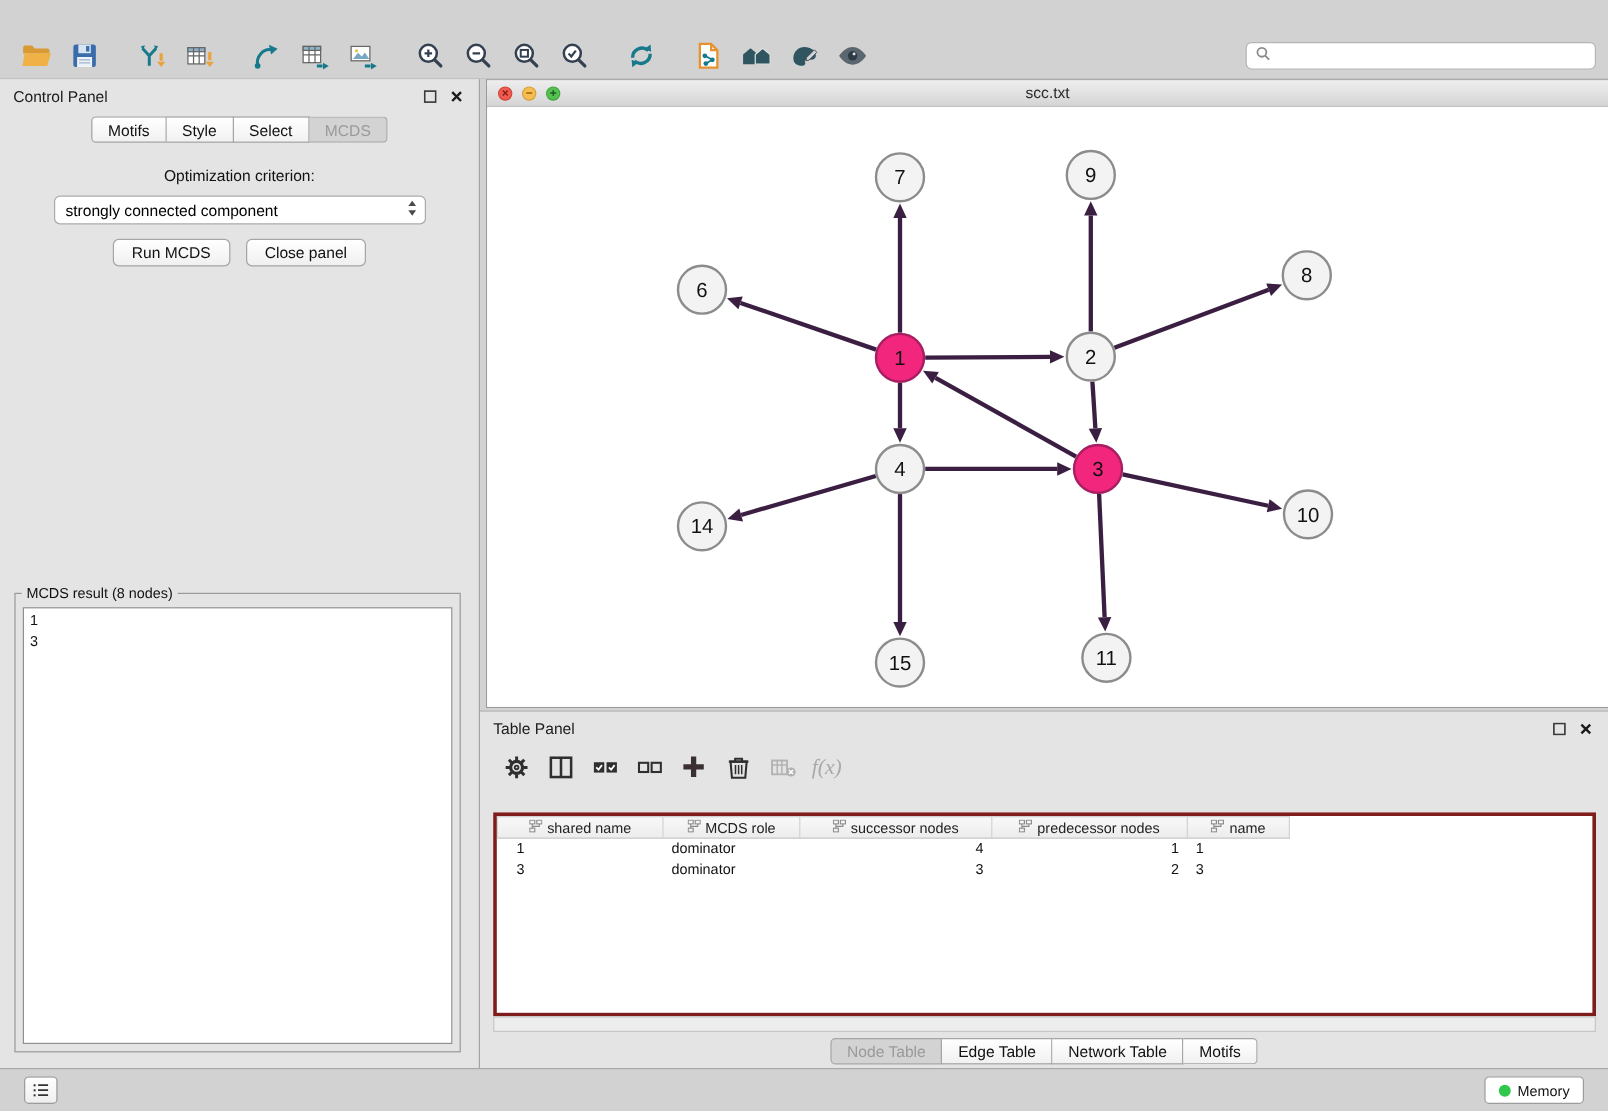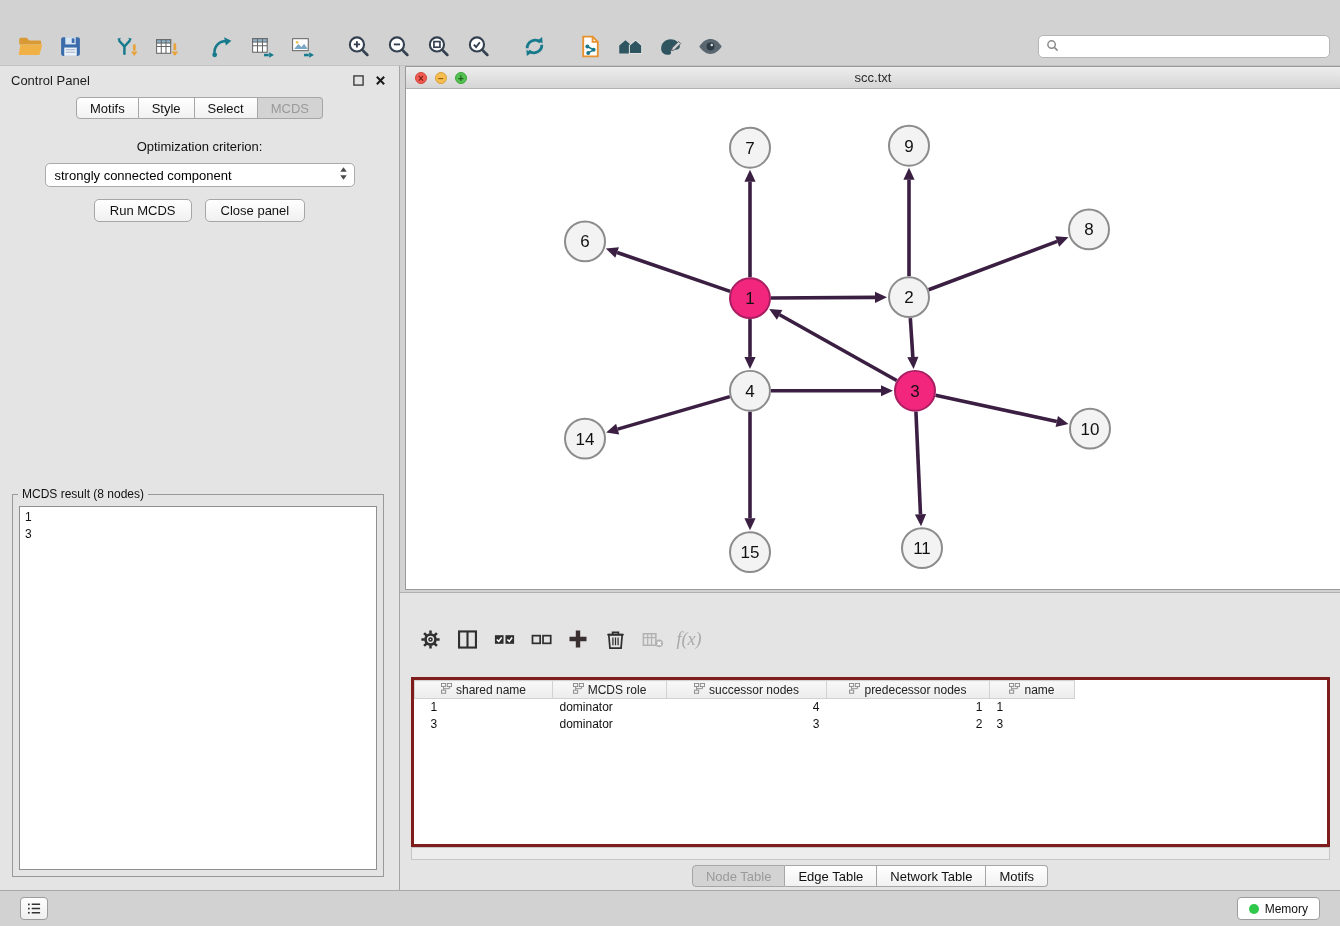--- a/index.html
+++ b/index.html
@@ -402,20 +402,35 @@
               </g>
               <g>
                 <circle cx="516" cy="460" r="20" fill="#f3f3f3" stroke="#8c8c8c" stroke-width="2"></circle>
                 <text x="516" y="466" text-anchor="middle" font-size="17" fill="#111" font-family="&quot;Liberation Sans&quot;,&quot;DejaVu Sans&quot;,sans-serif">11</text>
               </g>
             </svg>
         </div>
       </div>
 
       <div class="table-panel">
+        <div class="panel-header">
+          <span>Table Panel</span>
+          <span class="ph-btns">
+            <button class="ph-btn">
+                <svg viewBox="0 0 12 12" width="11" height="11">
+                  <rect x="1" y="1" width="10" height="10" fill="none" stroke="#3a3a3a" stroke-width="1.5"></rect>
+                </svg>
+              </button>
+            <button class="ph-btn">
+                <svg viewBox="0 0 12 12" width="11" height="11">
+                  <path d="M2 2l8 8M10 2l-8 8" stroke="#1c1c1c" stroke-width="2.2"></path>
+                </svg>
+              </button>
+          </span>
+        </div>
         <div class="table-toolbar" id="table-toolbar">
             <button class="tt-btn">
               <svg viewBox="0 0 24 24" width="23" height="23">
                 <g stroke="#2F2F2F" stroke-width="2.6">
                   <path d="M12 2.5v3.5M12 18v3.5M2.5 12H6M18 12h3.5M5.3 5.3l2.5 2.5M16.2 16.2l2.5 2.5M5.3 18.7l2.5-2.5M16.2 7.8l2.5-2.5"></path>
                 </g>
                 <circle cx="12" cy="12" r="5.2" fill="none" stroke="#2F2F2F" stroke-width="2.8"></circle>
                 <circle cx="12" cy="12" r="1.6" fill="none" stroke="#2F2F2F" stroke-width="1.6"></circle>
               </svg>
             </button>

